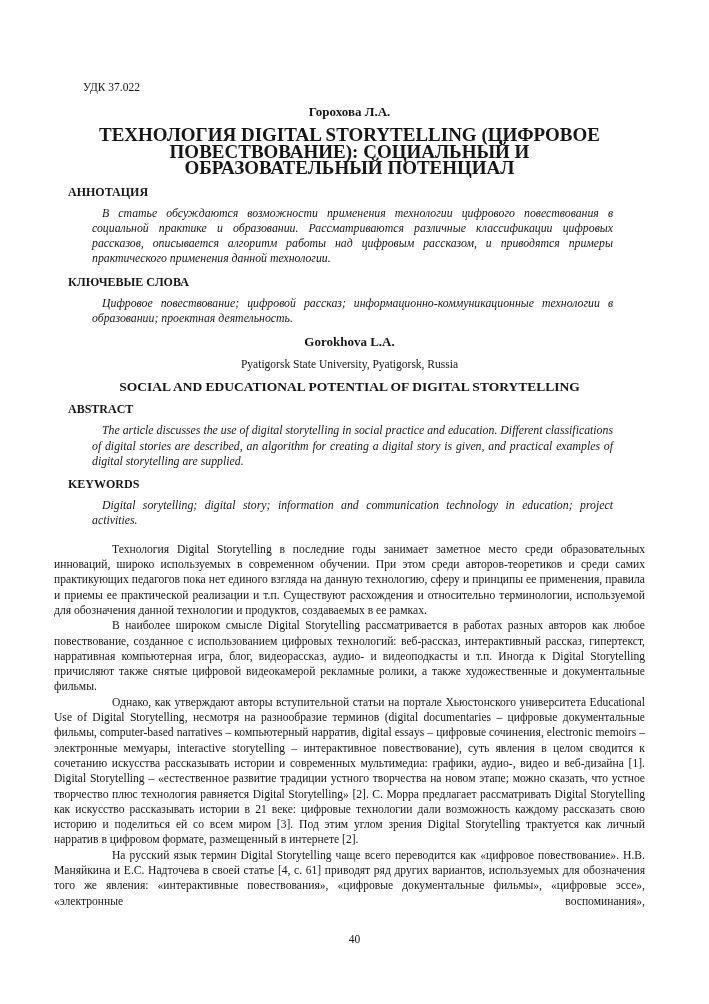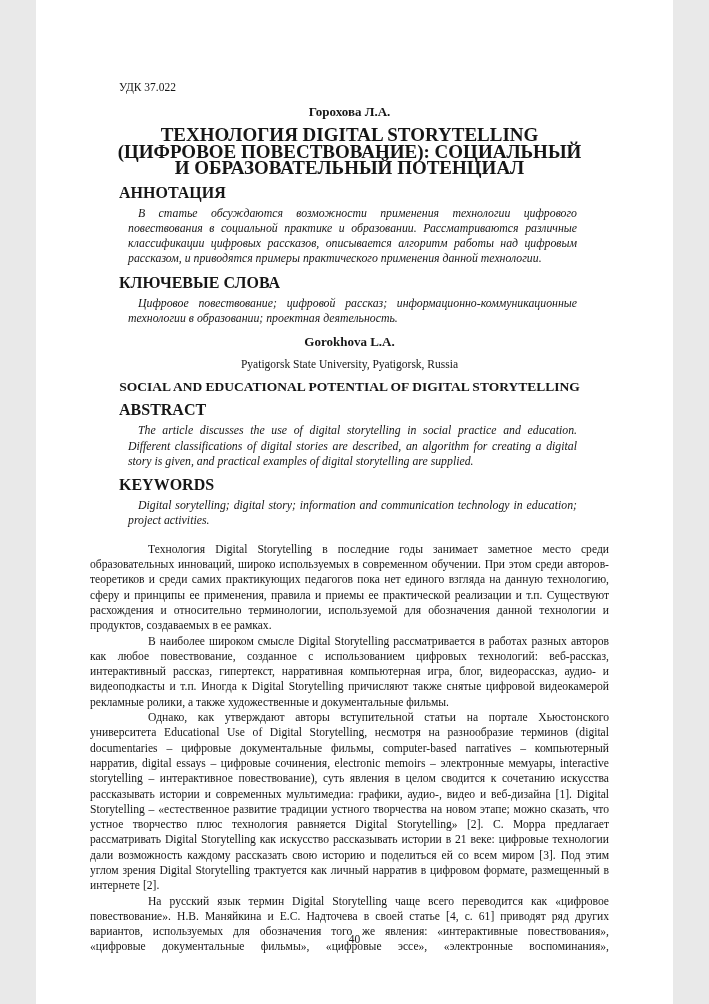--- a/index.html
+++ b/index.html
@@ -1,19 +1,19 @@
 <!DOCTYPE html>
 <html lang="ru"><head>
 <meta charset="utf-8">
 <style>
   * { margin: 0; padding: 0; box-sizing: border-box; }
   html, body { background: #e9e9e9; }
   .page {
     position: relative;
-    width: 637px;
+    width: 709px;
     height: 1004px;
     margin: 0 auto;
     background: #ffffff;
     color: #161616;
     font-family: "Liberation Serif", "DejaVu Serif", serif;
     overflow: hidden;
   }
   .content {
     padding: 80px 64px 0 54px;
   }
@@ -42,23 +42,23 @@
     margin: 0 20px 8px 20px;
   }
   .article-title-en {
     font-weight: bold;
     font-size: 13.5px;
     line-height: 17px;
     margin-bottom: 7px;
   }
   .sec-heading {
     font-weight: bold;
-    font-size: 16px;
+    font-size: 12px;
     line-height: 15px;
-    margin-left: 29px;
+    margin-left: 14px;
     margin-bottom: 6px;
   }
   .indent-block {
     font-style: italic;
     font-size: 11.8px;
     line-height: 15.3px;
     text-align: justify;
     text-indent: 10px;
     margin: 0 32px 8px 38px;
   }

